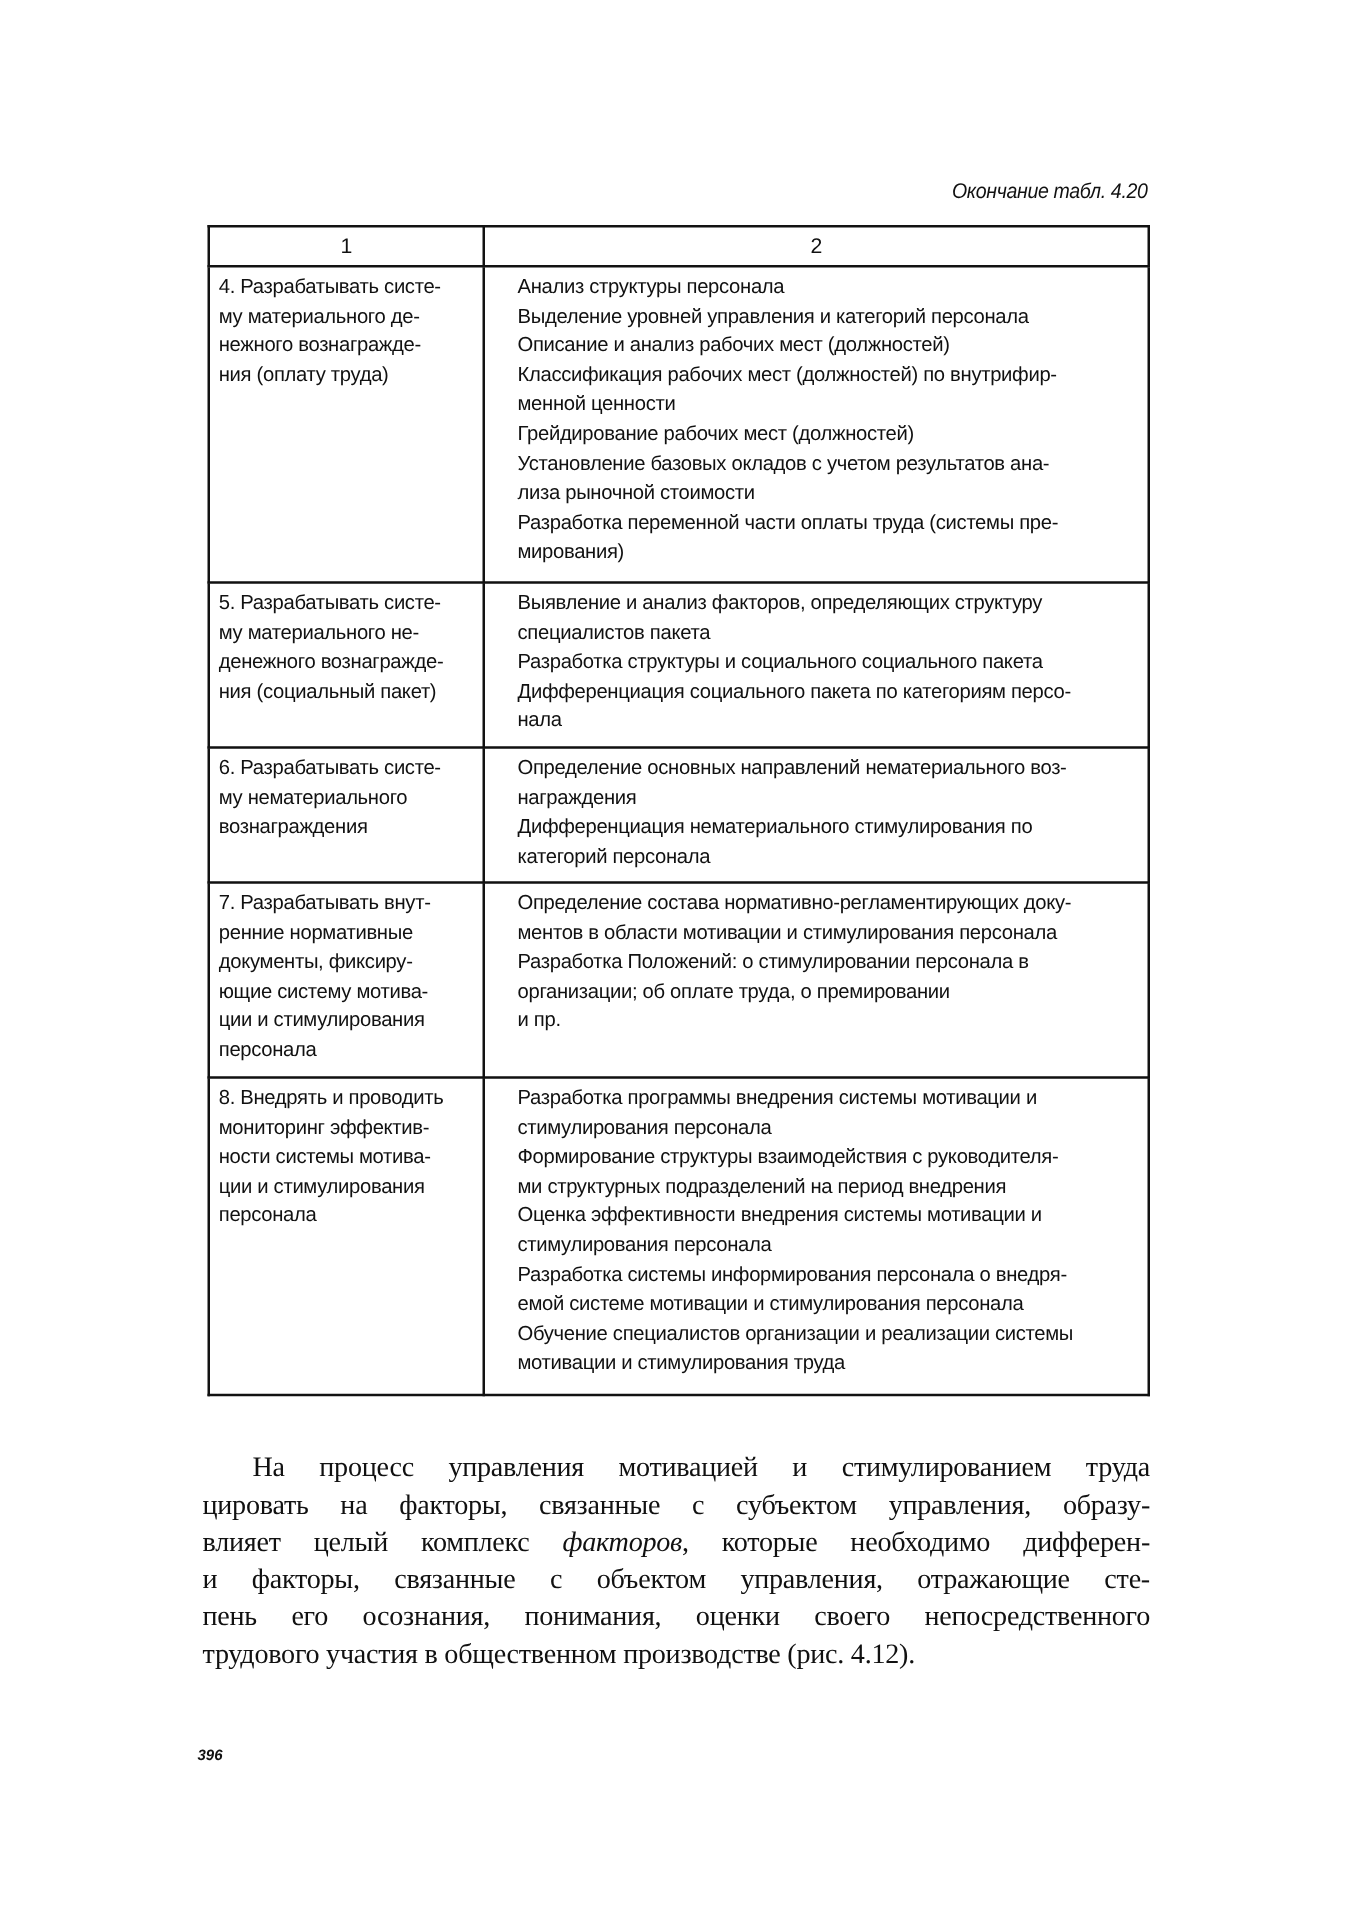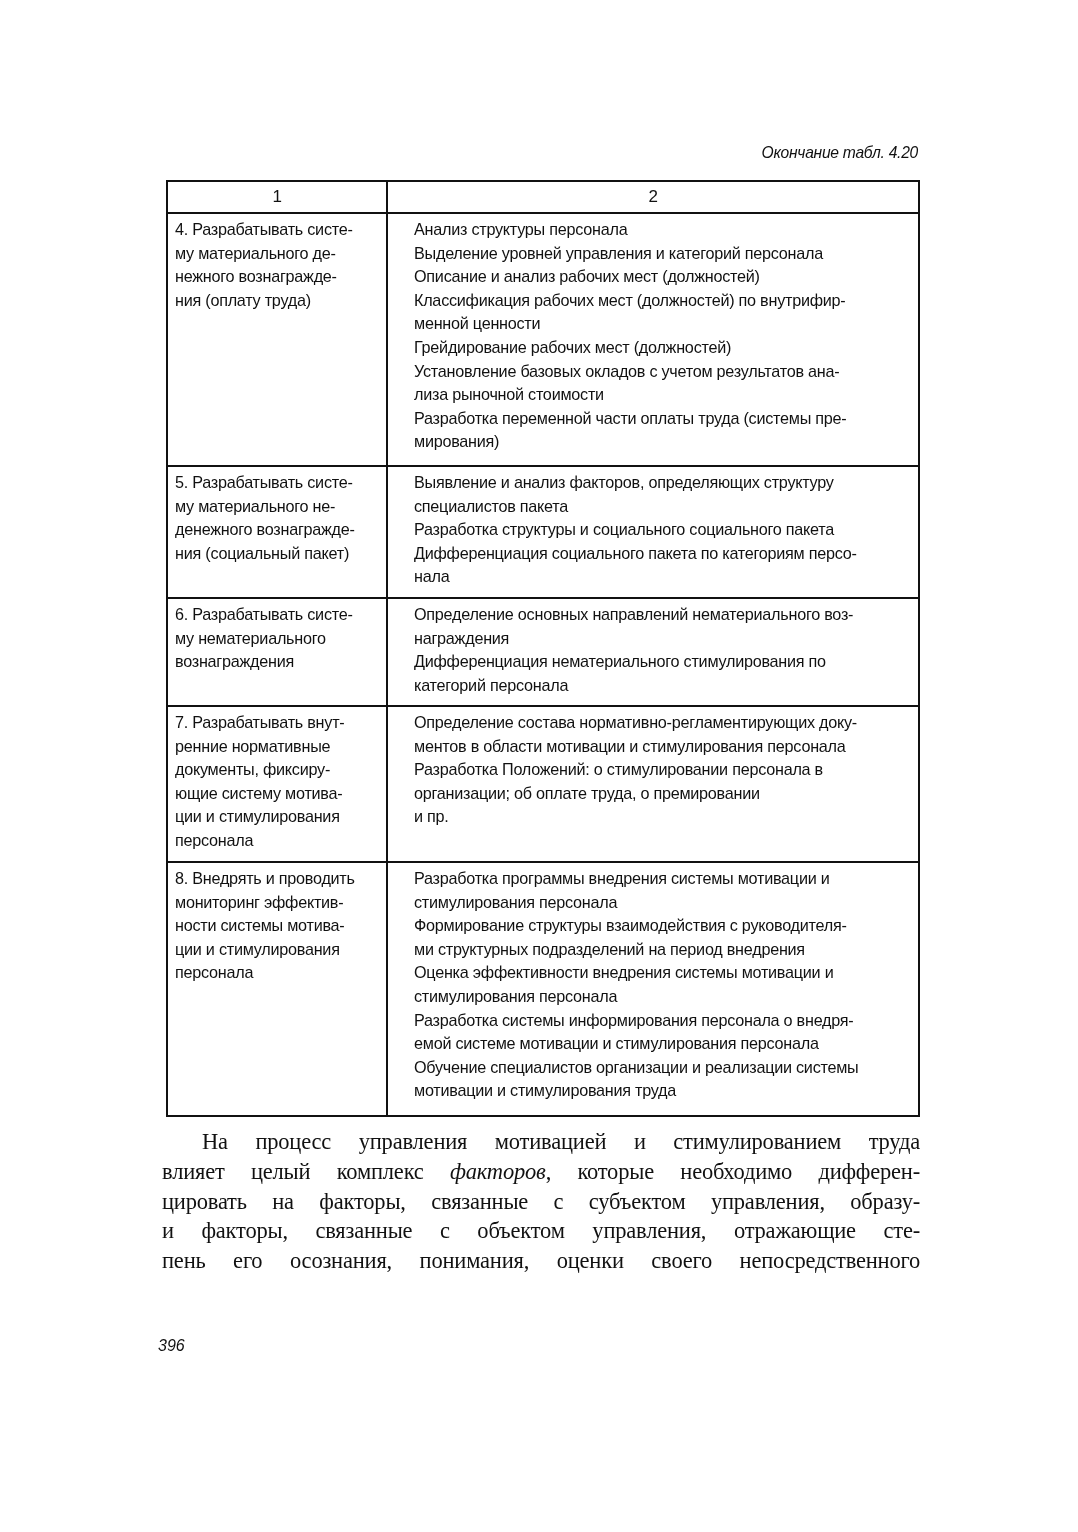--- a/index.html
+++ b/index.html
@@ -27,24 +27,24 @@
     .r6 td { height: 96px; }
     .r7 td { height: 144px; }
     .r8 td { height: 242px; }
     .body-text {
       position: absolute; left: 162px; top: 1127px; width: 758px;
       font-family: "Liberation Serif", serif; font-size: 22.5px; line-height: 29.8px;
       letter-spacing: -0.2px;
     }
     .body-text .line { text-align: justify; text-align-last: justify; }
     .body-text .line.last { text-align-last: left; }
-    .body-text .indent { padding-left: 40px; }
+    .body-text .indent { padding-left: 40px; margin-top: 32px; }
     .page-number {
-      position: absolute; left: 158px; top: 1337px;
-      font-family: "Liberation Sans", sans-serif; font-weight: normal; font-style: italic; font-size: 16px;
+      position: absolute; left: 158px; top: 1397px;
+      font-family: "Liberation Sans", sans-serif; font-weight: bold; font-style: italic; font-size: 12px;
     }
   </style>
 </head>
 <body>
 
 <div class="caption">Окончание табл. 4.20</div>
 
 <table class="tbl">
   <colgroup>
       <col class="c1">
@@ -141,19 +141,20 @@
           <span class="line">емой системе мотивации и стимулирования персонала</span>
           <span class="line">Обучение специалистов организации и реализации системы</span>
           <span class="line">мотивации и стимулирования труда</span>
         </td>
       </tr>
     </tbody>
 </table>
 
 <div class="body-text">
   <span class="line indent">На процесс управления мотивацией и стимулированием труда</span>
+  <span class="line">цировать на факторы, связанные с субъектом управления, образу-</span>
   <span class="line"><span>влияет целый комплекс </span><i>факторов</i><span>, которые необходимо дифферен-</span></span>
-  <span class="line">цировать на факторы, связанные с субъектом управления, образу-</span>
   <span class="line">и факторы, связанные с объектом управления, отражающие сте-</span>
   <span class="line">пень его осознания, понимания, оценки своего непосредственного</span>
+  <span class="line last">трудового участия в общественном производстве (рис. 4.12).</span>
 </div>
 
 <div class="page-number">396</div>
 
 </body></html>

